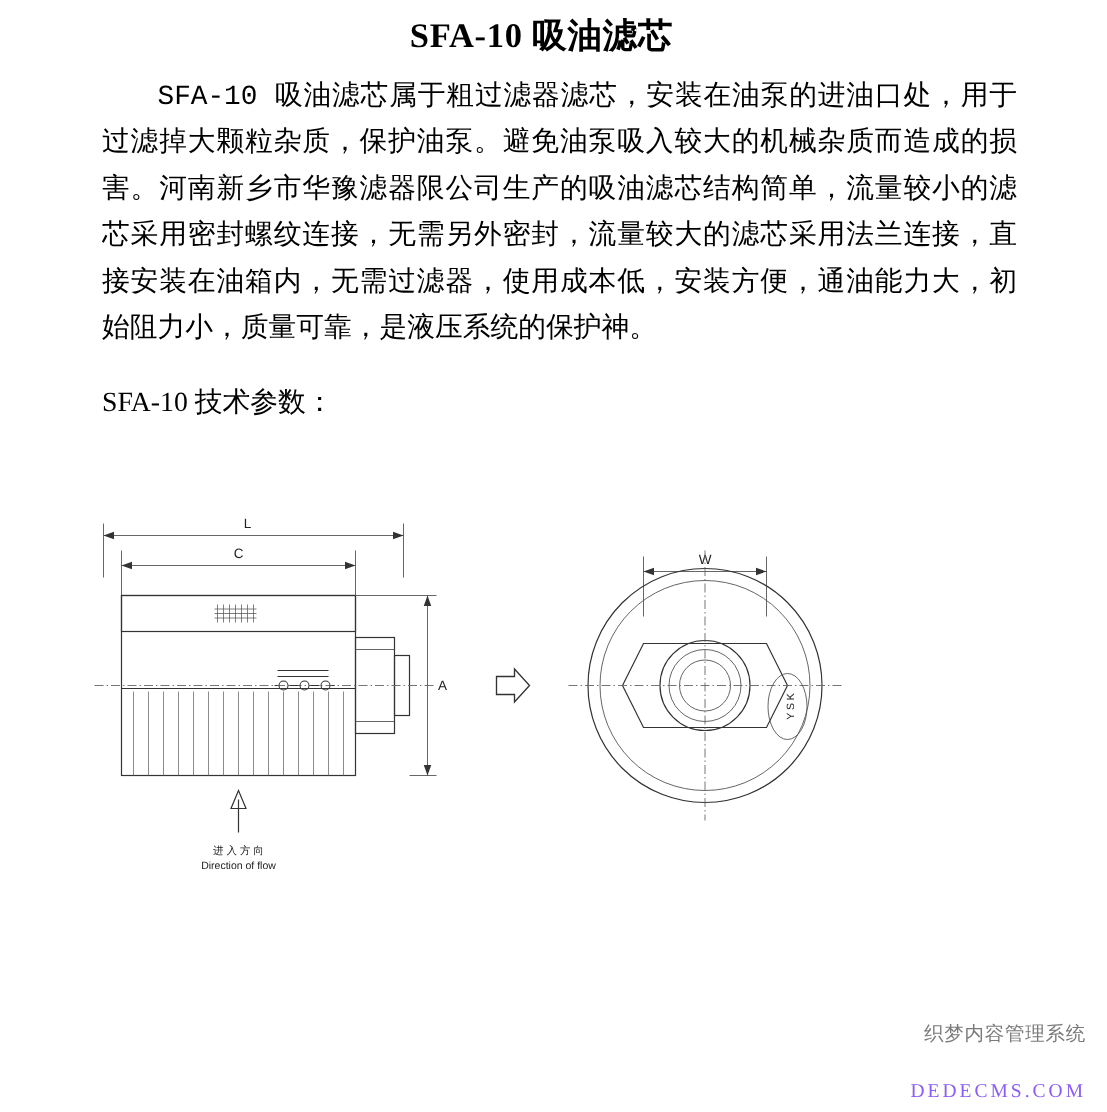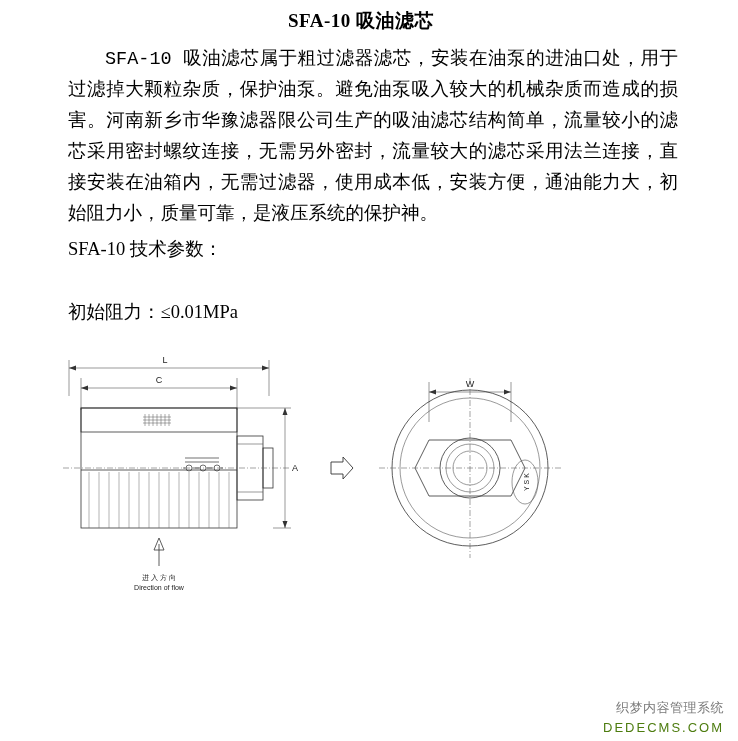--- a/index.html
+++ b/index.html
@@ -15,71 +15,71 @@
     color: #000000;
     overflow: hidden;
   }
   .page {
     position: relative;
     width: 738px;
     height: 741px;
   }
   .title {
     text-align: center;
-    font-size: 19px;
+    font-size: 23px;
     font-weight: bold;
     margin: 8px 16px 10px 0;
     letter-spacing: 0.5px;
     font-family: "Liberation Serif", serif;
   }
   .body-text {
     font-size: 18.5px;
     line-height: 31px;
     text-align: justify;
     text-justify: inter-ideograph;
     padding: 0 60px 0 68px;
     text-indent: 2em;
     font-family: Liberation Mono, monospace;
   }
   .spec-line {
     font-size: 18.5px;
     line-height: 31px;
     padding-left: 68px;
   }
   .specs {
-    margin-top: 4px;
+    margin-top: 19px;
   }
   .spec-gap {
     height: 8px;
   }
   .diagram-wrap {
     position: relative;
     margin-top: 24px;
     height: 250px;
   }
   .diagram-svg {
     display: block;
     margin: 0 auto;
   }
   .watermark {
     position: absolute;
     right: 14px;
-    bottom: 32px;
+    bottom: 51px;
     font-size: 13px;
     color: #7a7a7a;
     font-family: Liberation Mono, monospace;
     letter-spacing: 0.5px;
   }
   .watermark2 {
     position: absolute;
     right: 14px;
     bottom: 14px;
     font-size: 13px;
-    color: #4d7c0f;
-    font-family: Liberation Sans, sans-serif;
+    color: #8b5cf6;
+    font-family: Liberation Serif, serif;
     letter-spacing: 2px;
   }
   .lbl {
     font-family: "Liberation Sans", sans-serif;
     font-size: 9px;
     fill: #222;
   }
   .lbl-sm {
     font-family: "Liberation Sans", sans-serif;
     font-size: 7px;
@@ -110,21 +110,20 @@
   <div class="title">SFA-10 吸油滤芯</div>
 
   <div class="body-text">SFA-10 吸油滤芯属于粗过滤器滤芯，安装在油泵的进油口处，用于过滤掉大颗粒杂质，保护油泵。避免油泵吸入较大的机械杂质而造成的损害。河南新乡市华豫滤器限公司生产的吸油滤芯结构简单，流量较小的滤芯采用密封螺纹连接，无需另外密封，流量较大的滤芯采用法兰连接，直接安装在油箱内，无需过滤器，使用成本低，安装方便，通油能力大，初始阻力小，质量可靠，是液压系统的保护神。</div>
 
   <div class="specs">
     <div class="spec-line">SFA-10 技术参数：</div>
     <div class="spec-gap"></div>
     <div class="spec-gap"></div>
     <div class="spec-gap"></div>
     <div class="spec-gap"></div>
-    <div class="spec-line">初始阻力：≤0.01MPa</div>
   </div>
 
   <div class="diagram-wrap">
     <svg class="diagram-svg" width="620" height="250" viewBox="0 0 620 250">
 
       <g>
         <line class="ln-thin" x1="10" y1="8" x2="10" y2="44"></line>
         <line class="ln-thin" x1="210" y1="8" x2="210" y2="44"></line>
         <line class="ln-thin" x1="10" y1="16" x2="210" y2="16"></line>
         <polygon points="10,16 17,13.5 17,18.5" fill="#333"></polygon>

